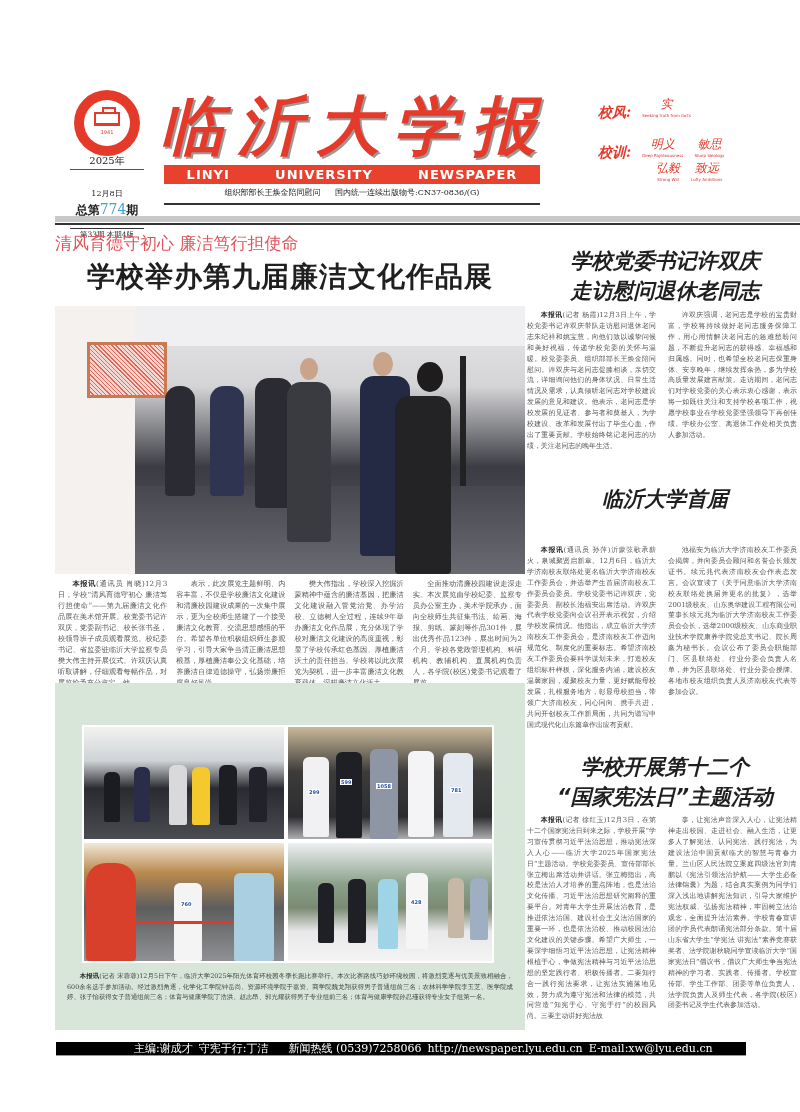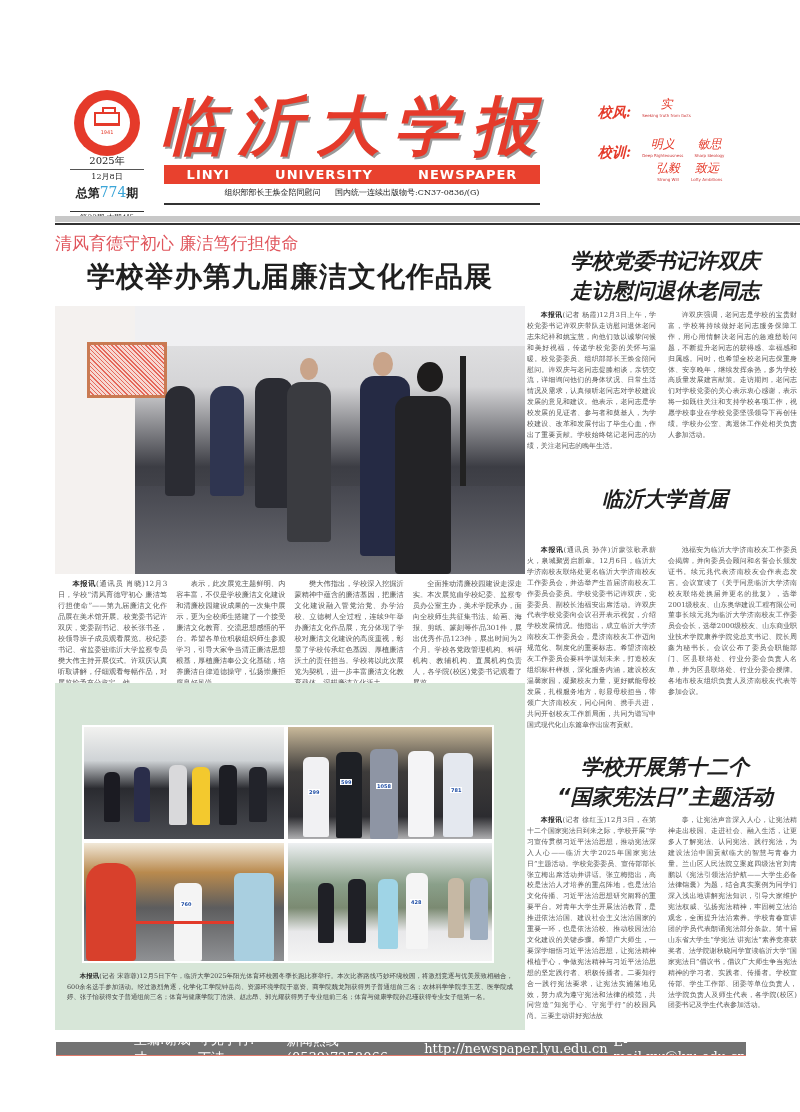--- a/index.html
+++ b/index.html
@@ -6,21 +6,21 @@
   body { width: 800px; height: 1112px; background: #ffffff; font-family: "DejaVu Serif", serif; color: #333; position: relative; overflow: hidden; }
   .abs { position: absolute; }
   
   .logo { left: 74px; top: 90px; width: 66px; height: 66px; border-radius: 50%; background: #e53a2a; display: flex; align-items: center; justify-content: center; }
   .logo-inner { width: 46px; height: 46px; border-radius: 50%; background: #fff; display: flex; flex-direction: column; align-items: center; justify-content: center; }
   .logo-building { width: 26px; height: 14px; border: 2px solid #e53a2a; border-bottom-width: 3px; position: relative; }
   .logo-building:before { content: ""; position: absolute; left: 6px; top: -7px; width: 10px; height: 5px; border: 2px solid #e53a2a; border-bottom: none; }
   .logo-year { font-size: 5px; color: #e53a2a; margin-top: 3px; font-family: "DejaVu Sans", sans-serif; }
   .date-block { left: 70px; top: 154px; width: 74px; text-align: center; color: #222; }
   .date-year { font-size: 10px; border-bottom: 1px solid #555; padding-bottom: 1px; }
-  .date-day { font-size: 8px; margin-top: 1px; }
+  .date-day { font-size: 8px; margin-top: 18px; }
   .issue-total { font-size: 12px; font-weight: bold; margin-top: 2px; }
   .issue-total .num { color: #3aa5d8; font-size: 14px; font-weight: normal; }
   .issue-sub { font-size: 7.5px; border-top: 1px solid #333; padding-top: 1px; margin-top: 9px; }
   .title-calli { left: 160px; top: 88px; font-size: 64px; color: #e53a2a; font-family: "DejaVu Serif", serif; font-style: italic; font-weight: bold; letter-spacing: 14px; text-shadow: 2px 2px 0 #9a9a9a; line-height: 76px; }
   .en-bar { left: 164px; top: 165px; width: 376px; height: 19px; background: #e8412e; color: #fff; font-family: "DejaVu Sans", sans-serif; font-weight: bold; font-size: 13px; display: flex; justify-content: space-around; align-items: center; letter-spacing: 1px; }
   .sponsor-line { left: 164px; top: 187px; width: 376px; font-size: 8px; color: #222; text-align: center; border-bottom: 2px solid #333; padding-bottom: 5px; word-spacing: 12px; }
   .motto { left: 598px; color: #e53a2a; }
   .motto-label { font-size: 14px; font-weight: bold; font-style: italic; }
   .motto-item { display: inline-block; text-align: center; margin-left: 6px; }
   .motto-item .cn { font-size: 12px; font-style: italic; }
@@ -57,21 +57,21 @@
   .bib { position: absolute; background: #fff; color: #1f4ea5; font-size: 5px; font-family: "DejaVu Sans", sans-serif; font-weight: bold; padding: 0 1px; }
   .sports-caption { left: 12px; top: 288px; width: 446px; font-size: 6.4px; line-height: 10.5px; color: #444; text-indent: 2em; text-align: justify; }
 
   
   .r-head { left: 530px; width: 270px; text-align: center; font-family: "DejaVu Sans", sans-serif; font-weight: bold; font-size: 21px; color: #1f1f1f; line-height: 30px; font-style: italic; }
   .r-cols { left: 527px; width: 270px; display: flex; gap: 12px; }
   .r-cols > div { flex: 1; }
   .r-cols .col-text { font-size: 6.9px; line-height: 10.9px; }
 
   
-  .footer { left: 56px; top: 1042px; width: 690px; height: 13px; background: #737373; color: #fff; font-size: 13px; display: flex; align-items: center; padding-left: 78px; gap: 6px; }
+  .footer { left: 56px; top: 1042px; width: 690px; height: 13px; background: #000000; color: #fff; font-size: 11px; display: flex; align-items: center; padding-left: 78px; gap: 6px; }
   .footer-rule { left: 56px; top: 1055px; width: 690px; height: 1px; background: #e07a6a; }
 </style>
 </head>
 <body>
 
 <div class="abs logo">
   <div class="logo-inner">
     <div class="logo-building"></div>
     <div class="logo-year">1941</div>
   </div>

